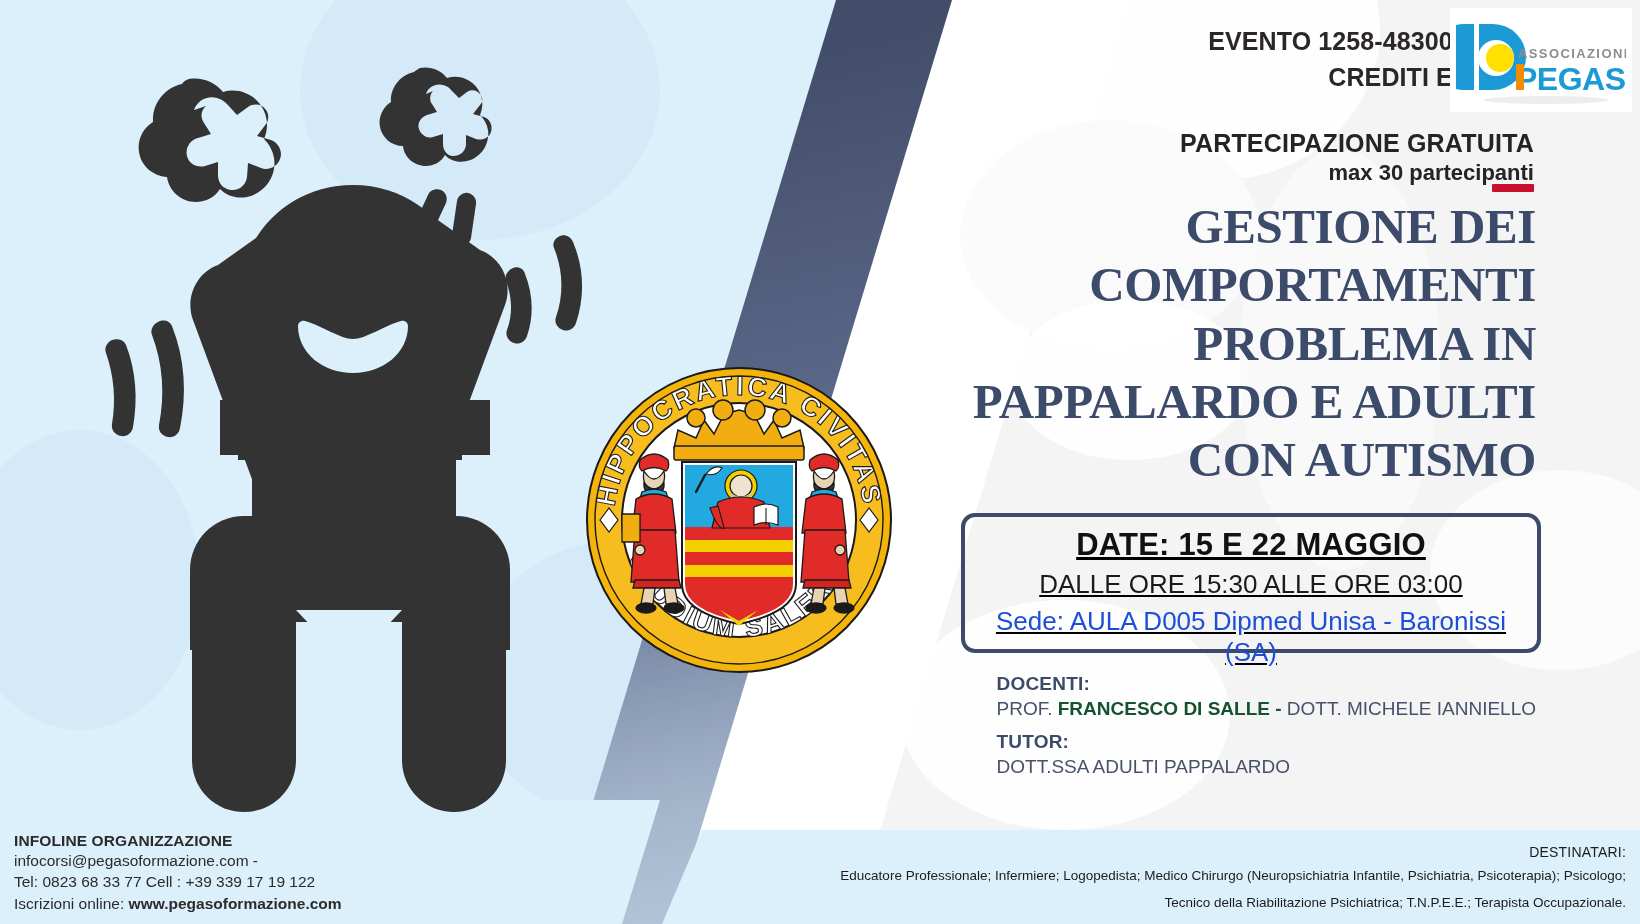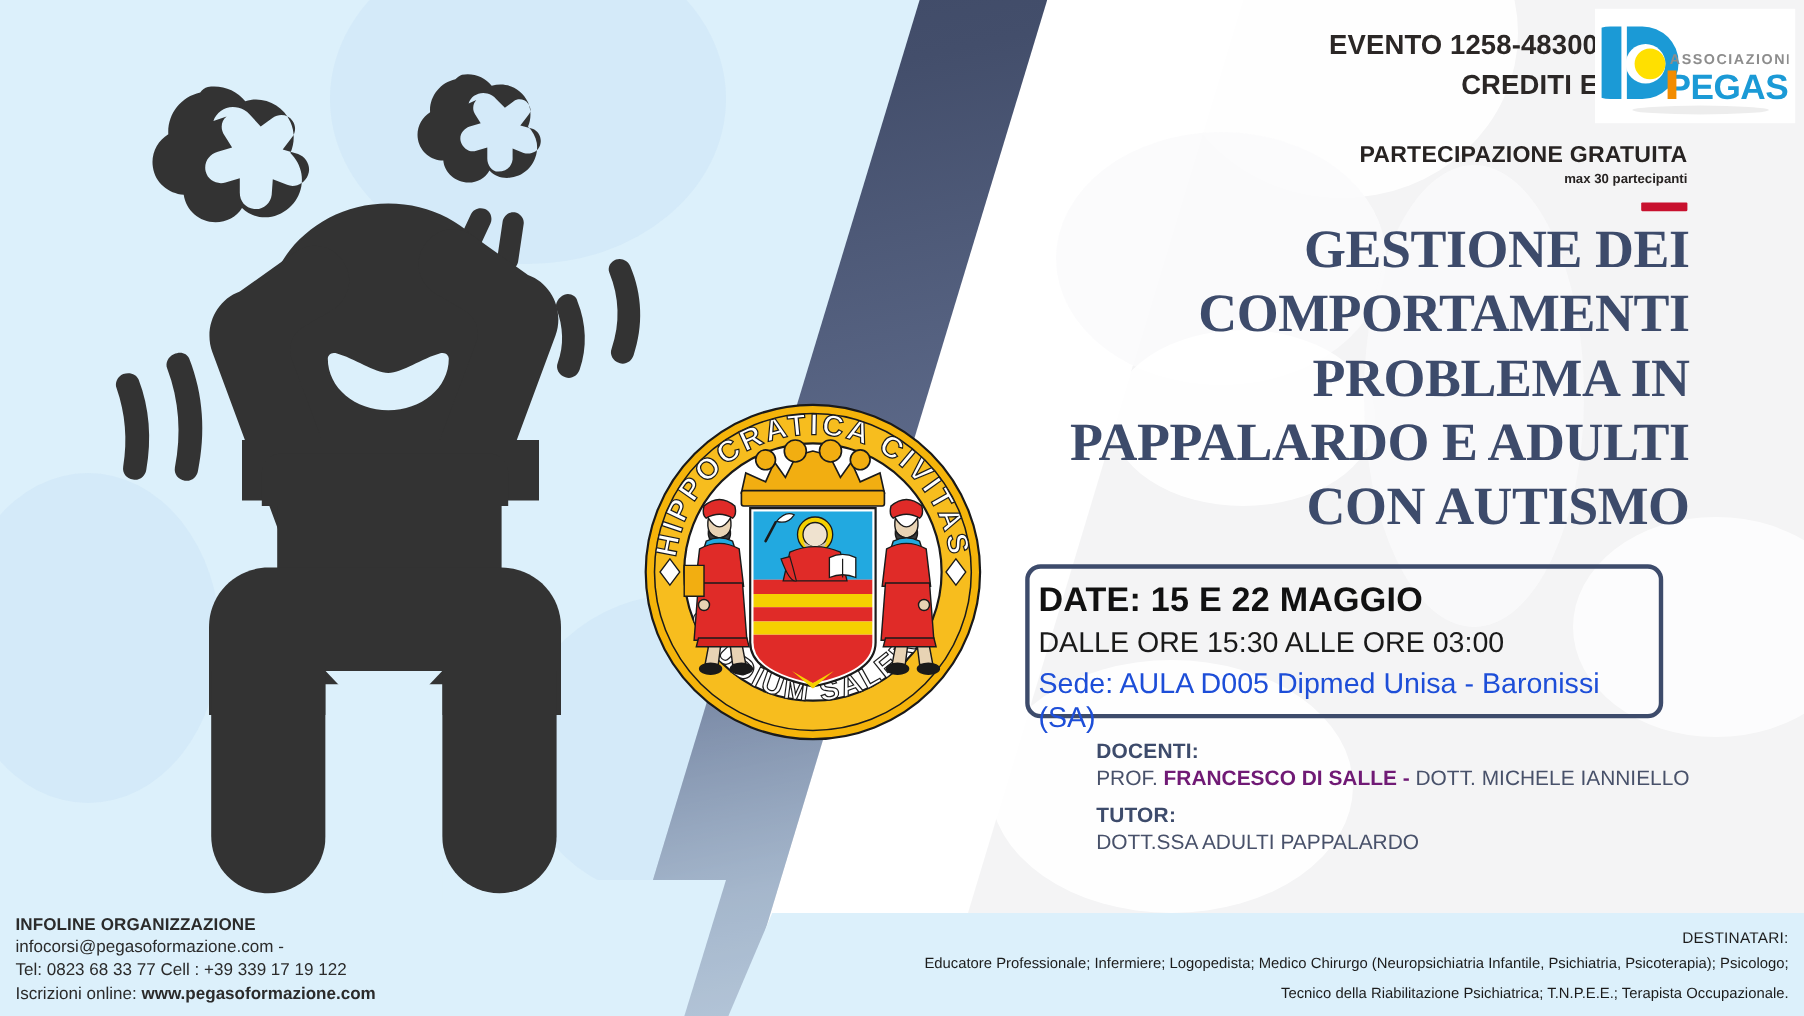--- a/index.html
+++ b/index.html
@@ -106,24 +106,24 @@
     z-index: 7;
     display:flex; align-items:center; justify-content:center;
   }
   .logo-wrap svg { width: 170px; height: 92px; display:block; }
 
   .free {
     position: absolute; right: 106px; top: 129px;
     text-align: right; z-index: 6;
   }
   .free .l1 {
-    font-size: 21px; font-weight: bold; color: #272322; letter-spacing: .2px;
+    font-size: 25px; font-weight: bold; color: #272322; letter-spacing: .2px;
   }
   .free .l2 {
-    font-size: 12px; font-weight: bold; color: #272322; margin-top: 2px;
+    font-size: 22px; font-weight: bold; color: #272322; margin-top: 2px;
   }
   .rule {
     position: absolute; right: 106px; top: 184px;
     width: 42px; height: 8px; background: #c8102e; border-radius: 1px; z-index: 6;
   }
 
   
   .title {
     position: absolute; right: 104px; top: 198px;
     width: 680px;
@@ -132,41 +132,42 @@
     font-weight: bold;
     font-size: 49px;
     line-height: 1.19;
     letter-spacing: -0.4px;
     z-index: 6;
     font-family: Liberation Serif, serif;
   }
 
   
   .datebox {
-    position: absolute; left: 932px; top: 513px;
+    position: absolute; left: 961px; top: 513px;
     width: 580px; height: 140px;
     border: 4px solid #3d4b6b;
     border-radius: 14px;
     background: transparent;
     z-index: 6;
     padding: 10px 8px 0 8px;
-    text-align: left;
+    text-align: center;
+    text-decoration: underline;
   }
   .datebox .d1 { font-size: 31px; font-weight: bold; color: #111; letter-spacing: .2px; }
   .datebox .d2 { font-size: 26px; color: #1a1a1a; margin-top: 6px; }
   .datebox .d3 { font-size: 26px; color: #1d4ed8; margin-top: 6px; }
 
   
   .staff {
     position: absolute; right: 104px; top: 673px;
     z-index: 6; color: #3d4b6b;
   }
   .staff .lbl { font-size: 19px; font-weight: bold; letter-spacing: .2px; }
   .staff .line { font-size: 19px; margin-top: 3px; color:#48516a; }
-  .staff .line b { font-weight: bold; color:#701a75; }
+  .staff .line b { font-weight: bold; color:#14532d; }
   .staff .lbl2 { font-size: 19px; font-weight: bold; margin-top: 11px; letter-spacing:.2px; }
   .staff .line2 { font-size: 19px; margin-top: 3px; color:#48516a; }
 
   
   .dest {
     position: absolute; right: 14px; bottom: 10px;
     text-align: right; z-index: 6; color: #1c1c1c;
     width: 960px;
   }
   .dest .t { font-size: 14px; font-weight: normal; letter-spacing: .2px; }

